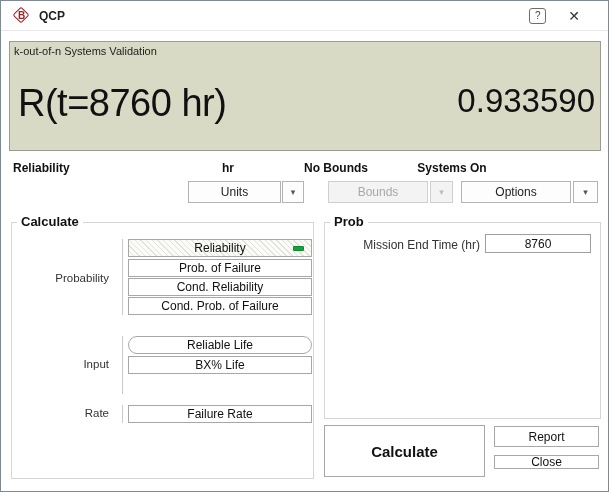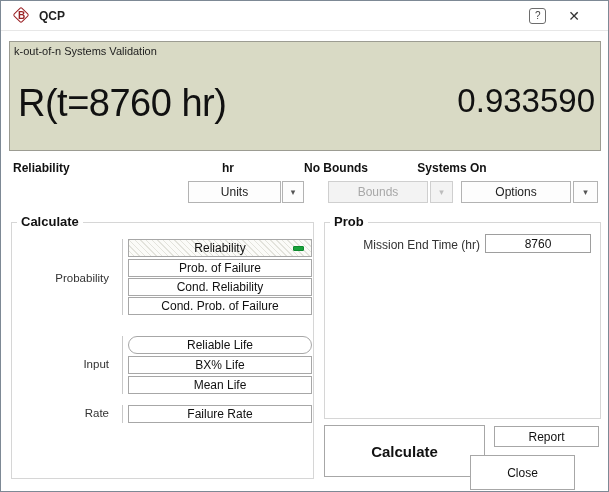--- a/index.html
+++ b/index.html
@@ -91,21 +91,21 @@
   }
 
   
   .action-btn {
     position:absolute; background:#fff; border:1px solid #a7a7a7;
     display:flex; align-items:center; justify-content:center;
     font-size:12px; color:#111; cursor:default;
   }
   .btn-calculate { left:323px; top:424px; width:161px; height:52px; font-size:15px; font-weight:bold; }
   .btn-report { left:493px; top:425px; width:105px; height:21px; }
-  .btn-close2 { left:469px; top:454px; width:105px; height:35px;text-align:right; }
+  .btn-close2 { left:493px; top:454px; width:105px; height:14px;text-align:right; }
 </style>
 </head>
 <body>
 
 <div class="window">
 
   <div class="titlebar">
     <span class="app-icon">
       <span class="diamond"></span>
       <span class="b-glyph">B</span>
@@ -156,21 +156,20 @@
   <div class="calc-btn selected" style="top:238px;">
     <span>Reliability</span>
     <span class="sel-indicator"></span>
   </div>
   <div class="calc-btn" style="top:258px;">Prob. of Failure</div>
   <div class="calc-btn" style="top:277px;">Cond. Reliability</div>
   <div class="calc-btn" style="top:296px;">Cond. Prob. of Failure</div>
 
   <div class="calc-btn" style="top:335px;border-radius:9px;">Reliable Life</div>
   <div class="calc-btn" style="top:355px;">BX% Life</div>
-  <div class="calc-btn" style="top:375px;">Mean Life</div>
 
   <div class="calc-btn" style="top:404px;">Failure Rate</div>
 
   <div class="groupbox gb-input"></div>
   <div class="groupbox-title" style="left:329px; top:213px;">Prob</div>
 
   <div class="input-label">Mission End Time (hr)</div>
   <input class="mission-input" type="text" value="8760" style="">
 
   <div class="action-btn btn-calculate">Calculate</div>

